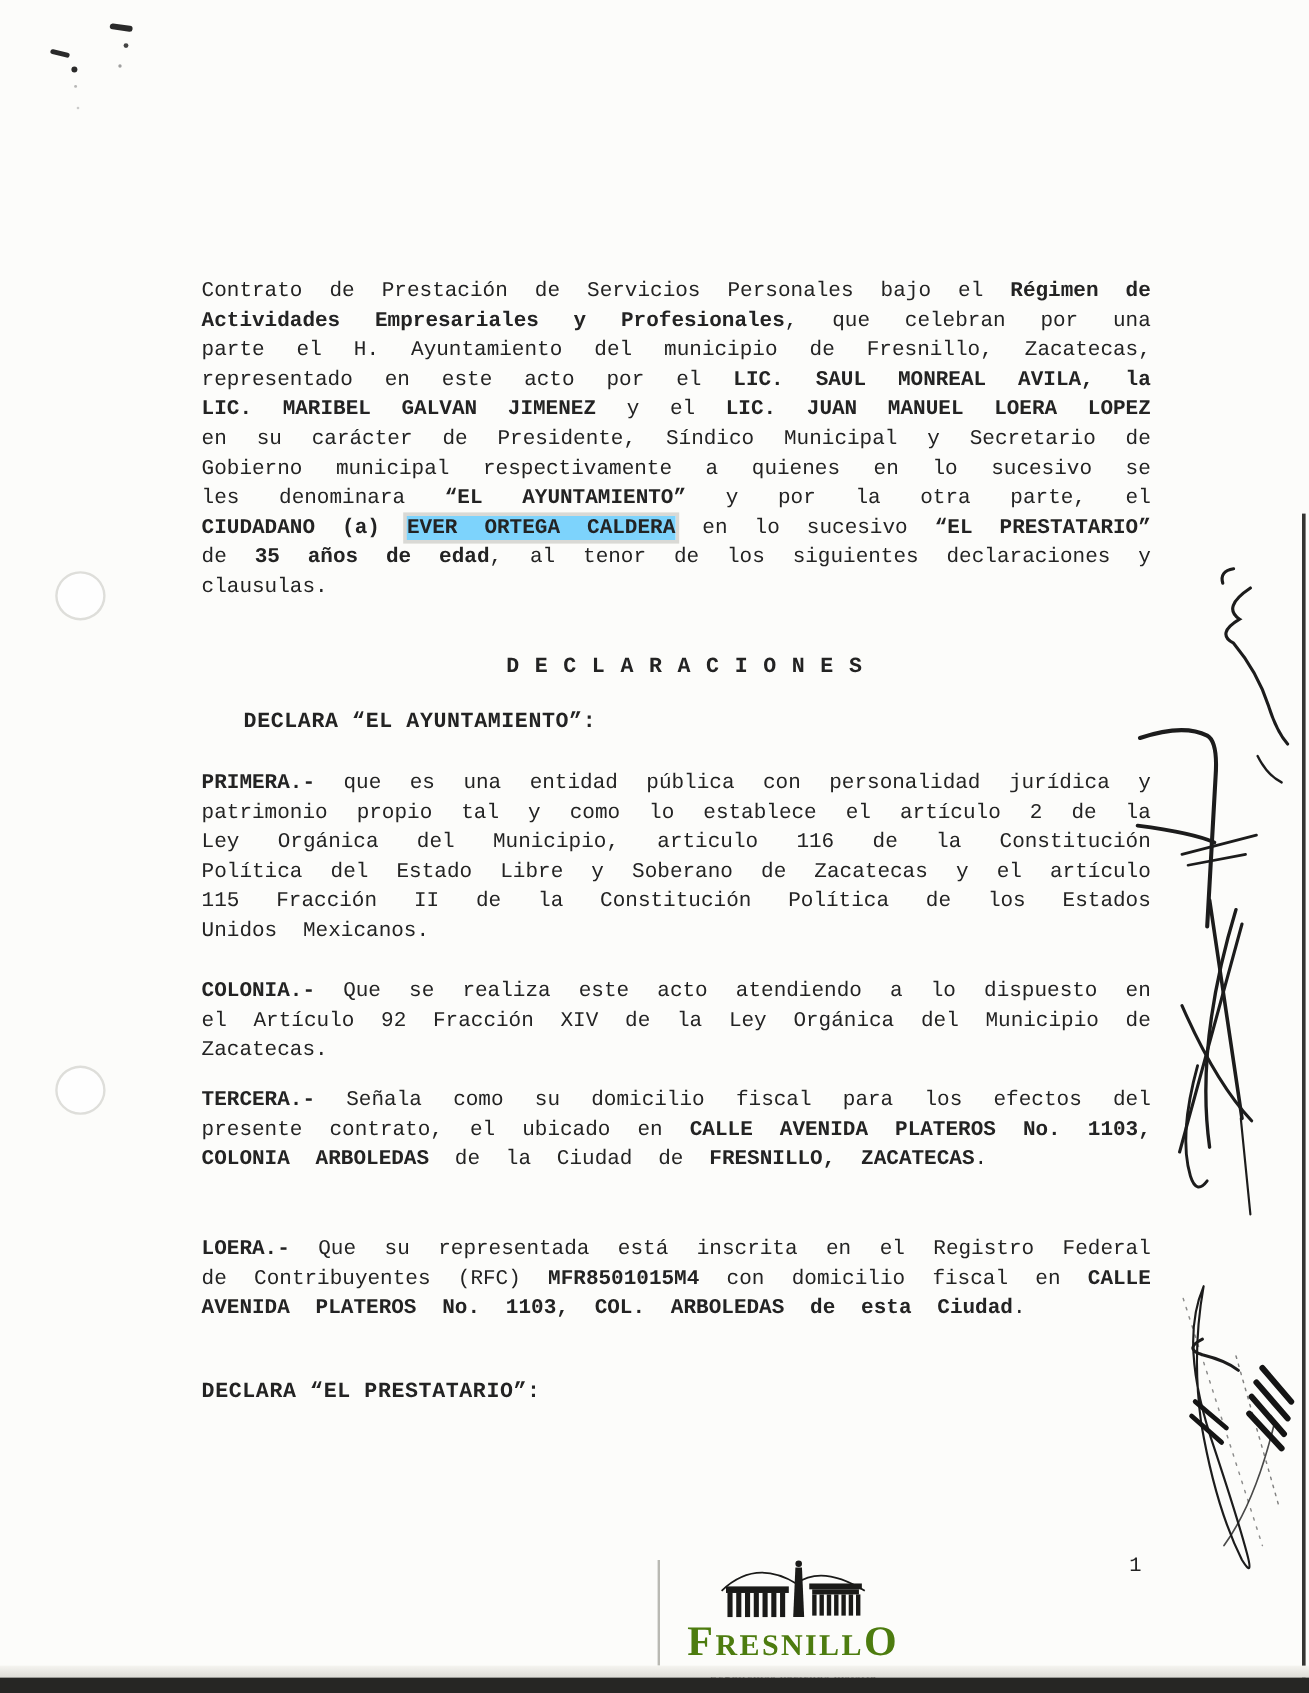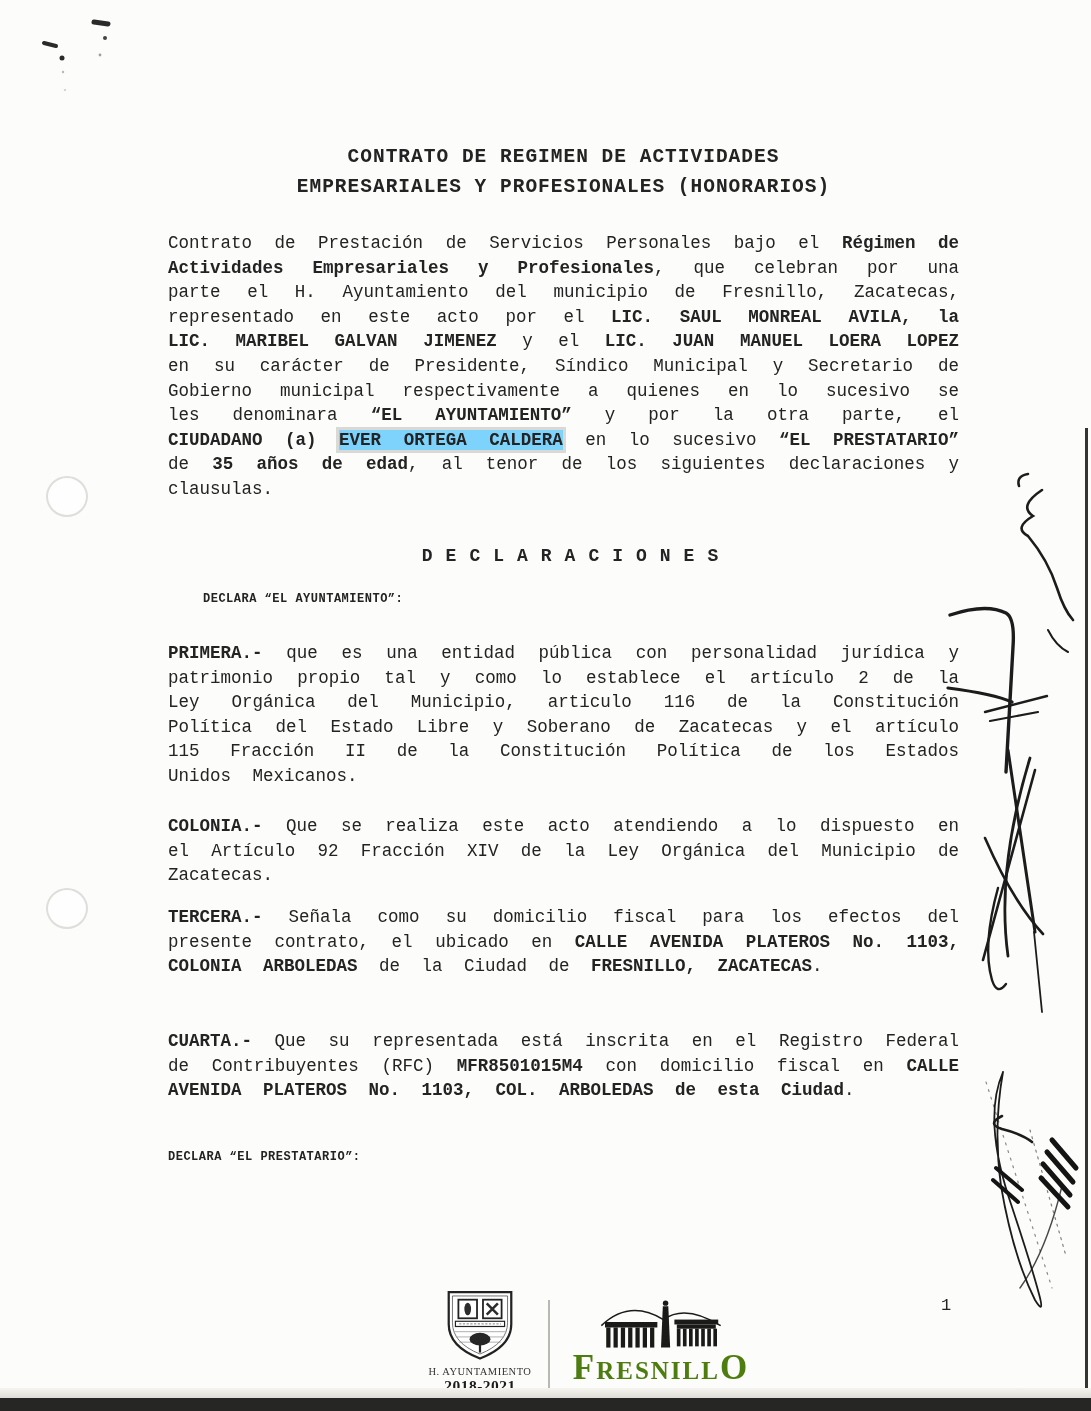--- a/index.html
+++ b/index.html
@@ -8,21 +8,21 @@
     background:#fcfcfa;overflow:hidden;
     font-family:"Liberation Mono","DejaVu Sans Mono",monospace;
     color:#232323;
   }
   .block{position:absolute;left:168px;width:791px;}
   .body-par{font-size:17.5px;line-height:24.6px;text-align:justify;word-spacing:11px;margin:0;}
   .b{font-weight:bold;}
   .hl{background:#7dd3fc;box-shadow:0 0 0 3px #d9d9d5;}
   .title{ text-align:center;font-weight:bold;font-size:19.5px;line-height:29.5px;letter-spacing:1px;}
   .sec-heading{text-align:center;font-weight:bold;font-size:18px;letter-spacing:13px;padding-left:13px;margin:0;}
-  .declara{font-weight:bold;font-size:12px;margin:0;letter-spacing:.5px;}
+  .declara{font-weight:bold;font-size:18px;margin:0;letter-spacing:.5px;}
   .page-num{position:absolute;left:941px;top:1296px;font-size:17px;}
   
   .punch-hole{position:absolute;width:38px;height:37px;border-radius:50%;border:2px solid #dededa;background:#fefefe;}
   .bottom-strip{position:absolute;left:0;right:0;bottom:13px;height:10px;background:linear-gradient(#f5f4f0,#dddcd6);}
   .bottom-band{position:absolute;left:0;right:0;bottom:0;height:13px;background:#262624;}
   .right-edge{position:absolute;left:1085px;top:428px;width:3px;height:970px;background:#343432;}
   .scribbles{position:absolute;left:930px;top:440px;width:161px;height:870px;}
   .specks{position:absolute;left:30px;top:10px;width:160px;height:110px;}
   
   .crest-wrap{position:absolute;left:424px;top:1290px;width:112px;text-align:center;}
@@ -46,35 +46,31 @@
     <path d="M64,12 l14,2" stroke="#2a2a2a" stroke-width="5" stroke-linecap="round" fill="none"></path>
     <circle cx="75" cy="28" r="2" fill="#444"></circle>
     <circle cx="70" cy="45" r="1.4" fill="#777" opacity=".7"></circle>
     <circle cx="33" cy="62" r="1.2" fill="#888" opacity=".6"></circle>
     <circle cx="35" cy="80" r="1.1" fill="#999" opacity=".5"></circle>
   </svg>
 
   <div class="punch-hole" style="left:46px;top:476px;"></div>
   <div class="punch-hole" style="left:46px;top:888px;"></div>
 
-  <div class="block title" style="top:143px;">
-    <div>CONTRATO DE REGIMEN DE ACTIVIDADES</div>
-    <div>EMPRESARIALES Y PROFESIONALES (HONORARIOS)</div>
-  </div>
 
   <p class="block body-par" style="top:231px;"><span>Contrato de Prestación de Servicios Personales bajo el </span><span class="b">Régimen de Actividades Empresariales y Profesionales</span><span>, que celebran por una parte el H. Ayuntamiento del municipio de Fresnillo, Zacatecas, representado en este acto por el </span><span class="b">LIC. SAUL MONREAL AVILA, la LIC. MARIBEL GALVAN JIMENEZ</span><span> y el </span><span class="b">LIC. JUAN MANUEL LOERA LOPEZ</span><span> en su carácter de Presidente, Síndico Municipal y Secretario de Gobierno municipal respectivamente a quienes en lo sucesivo se les denominara </span><span class="b">“EL AYUNTAMIENTO”</span><span> y por la otra parte, el </span><span class="b">CIUDADANO (a) </span><span class="b hl">EVER ORTEGA CALDERA</span><span> en lo sucesivo </span><span class="b">“EL PRESTATARIO”</span><span> de </span><span class="b">35 años de edad</span><span>, al tenor de los siguientes declaraciones y clausulas.</span></p>
 
   <p class="block sec-heading" style="top:546px;font-family:Liberation Mono, monospace;">DECLARACIONES</p>
 
   <p class="declara" style="position:absolute;left:203px;top:592px;">DECLARA “EL AYUNTAMIENTO”:</p>
 
   <p class="block body-par" style="top:641px;"><span class="b">PRIMERA.-</span><span> que es una entidad pública con personalidad jurídica y patrimonio propio tal y como lo establece el artículo 2 de la Ley Orgánica del Municipio, articulo 116 de la Constitución Política del Estado Libre y Soberano de Zacatecas y el artículo 115 Fracción II de la Constitución Política de los Estados Unidos Mexicanos.</span></p>
   <p class="block body-par" style="top:814px;"><span class="b">COLONIA.-</span><span> Que se realiza este acto atendiendo a lo dispuesto en el Artículo 92 Fracción XIV de la Ley Orgánica del Municipio de Zacatecas.</span></p>
   <p class="block body-par" style="top:905px;"><span class="b">TERCERA.-</span><span> Señala como su domicilio fiscal para los efectos del presente contrato, el ubicado en </span><span class="b">CALLE AVENIDA PLATEROS No. 1103, COLONIA ARBOLEDAS</span><span> de la Ciudad de </span><span class="b">FRESNILLO, ZACATECAS</span><span>.</span></p>
-  <p class="block body-par" style="top:1029px;"><span class="b">CUARTA.-</span><span> Que su representada está inscrita en el Registro Federal de Contribuyentes (RFC) </span><span class="b">MFR8501015M4</span><span> con domicilio fiscal en </span><span class="b">CALLE AVENIDA PLATEROS No. 1103, COL. ARBOLEDAS de esta Ciudad</span><span>.</span></p>
+  <p class="block body-par" style="top:1029px;"><span class="b">LOERA.-</span><span> Que su representada está inscrita en el Registro Federal de Contribuyentes (RFC) </span><span class="b">MFR8501015M4</span><span> con domicilio fiscal en </span><span class="b">CALLE AVENIDA PLATEROS No. 1103, COL. ARBOLEDAS de esta Ciudad</span><span>.</span></p>
 
   <p class="declara" style="position:absolute;left:168px;top:1150px;">DECLARA “EL PRESTATARIO”:</p>
 
 
   <div class="page-num">1</div>
 
   <svg class="scribbles" viewBox="0 0 161 870">
     <g stroke="#1c1c1c" fill="none" stroke-linecap="round" stroke-width="2.6">
       <path d="M98,34 q-12,2 -9,12"></path>
       <path d="M112,50 q-24,16 -9,26 q-20,12 -5,20 q20,24 29,52 q7,22 16,32"></path>
@@ -98,37 +94,20 @@
     <g stroke="#141414" fill="none" stroke-linecap="round" stroke-width="5">
       <path d="M122,700 l24,28"></path>
       <path d="M117,712 l26,30"></path>
       <path d="M113,724 l27,31"></path>
       <path d="M111,738 l27,29"></path>
       <path d="M66,728 l26,22" stroke-width="4"></path>
       <path d="M63,740 l25,22" stroke-width="4"></path>
     </g>
   </svg>
 
-  <div class="crest-wrap">
-    <svg width="100" height="70" viewBox="0 0 100 94">
-      <path d="M8,3 L92,3 L92,46 Q92,76 50,92 Q8,76 8,46 Z" fill="#ffffff" stroke="#222" stroke-width="3"></path>
-      <path d="M13,8 L87,8 L87,44 Q87,71 50,86 Q13,71 13,44 Z" fill="none" stroke="#444" stroke-width="1"></path>
-      <rect x="21" y="13" width="25" height="25" fill="#fff" stroke="#222" stroke-width="2.4"></rect>
-      <ellipse cx="33.5" cy="25.5" rx="4.5" ry="8.5" fill="#2c2c2c"></ellipse>
-      <rect x="54" y="13" width="25" height="25" fill="#fff" stroke="#222" stroke-width="2.4"></rect>
-      <path d="M59,18 L74,33 M74,18 L59,33" stroke="#2c2c2c" stroke-width="3.4"></path>
-      <rect x="17" y="42" width="66" height="7" fill="#fff" stroke="#222" stroke-width="1.6"></rect>
-      <path d="M22,45.5 h56" stroke="#555" stroke-width="1" stroke-dasharray="3 2"></path>
-      <path d="M16,56 h68 M18,63 h64 M22,70 h56" stroke="#888" stroke-width=".9"></path>
-      <ellipse cx="50" cy="66" rx="14" ry="8.5" fill="#262626"></ellipse>
-      <path d="M50,84 v-12" stroke="#262626" stroke-width="3"></path>
-    </svg>
-    <div class="crest-caption1">H. AYUNTAMIENTO</div>
-    <div class="crest-caption2">2018-2021</div>
-  </div>
 
   <div class="logo-divider"></div>
 
   <div class="fresnillo-wrap">
     <svg width="200" height="56" viewBox="0 0 200 92">
       <path d="M2,52 Q48,8 104,42 Q140,16 198,52" stroke="#1a1a18" stroke-width="2.4" fill="none"></path>
       <rect x="8" y="46" width="86" height="9" fill="#1a1a18"></rect>
       <g fill="#1a1a18">
         <rect x="10" y="55" width="7" height="33"></rect>
         <rect x="22" y="55" width="7" height="33"></rect>

